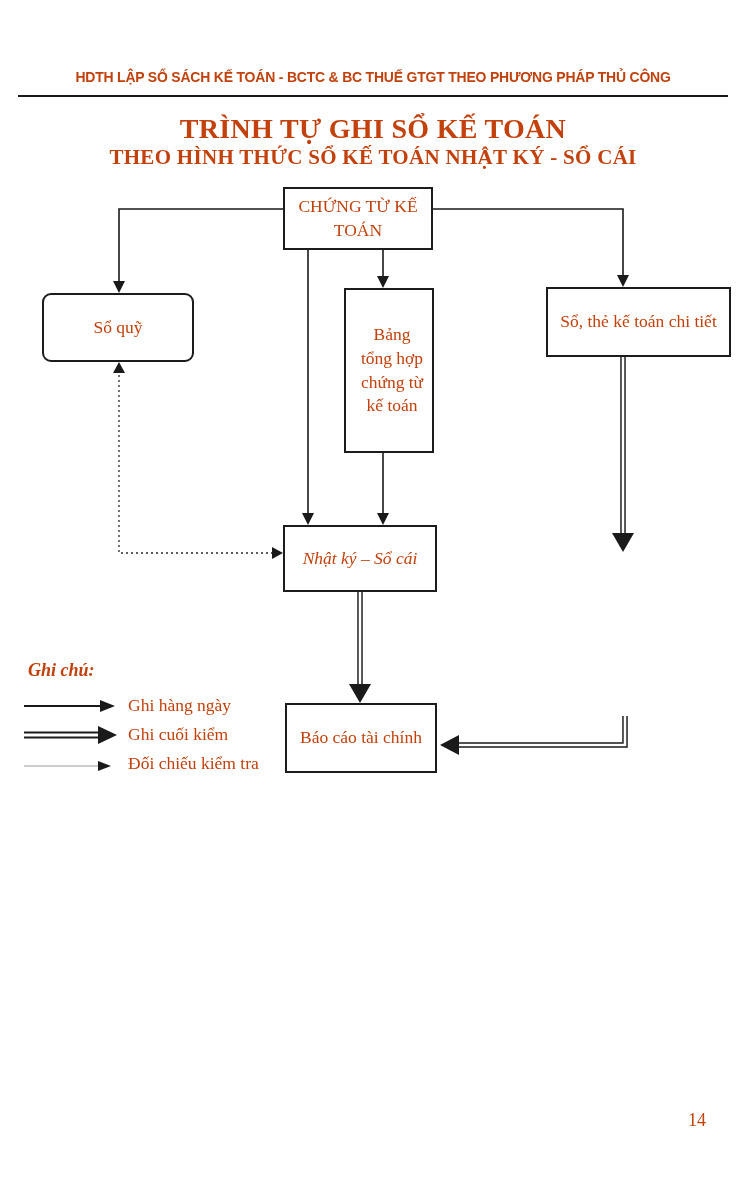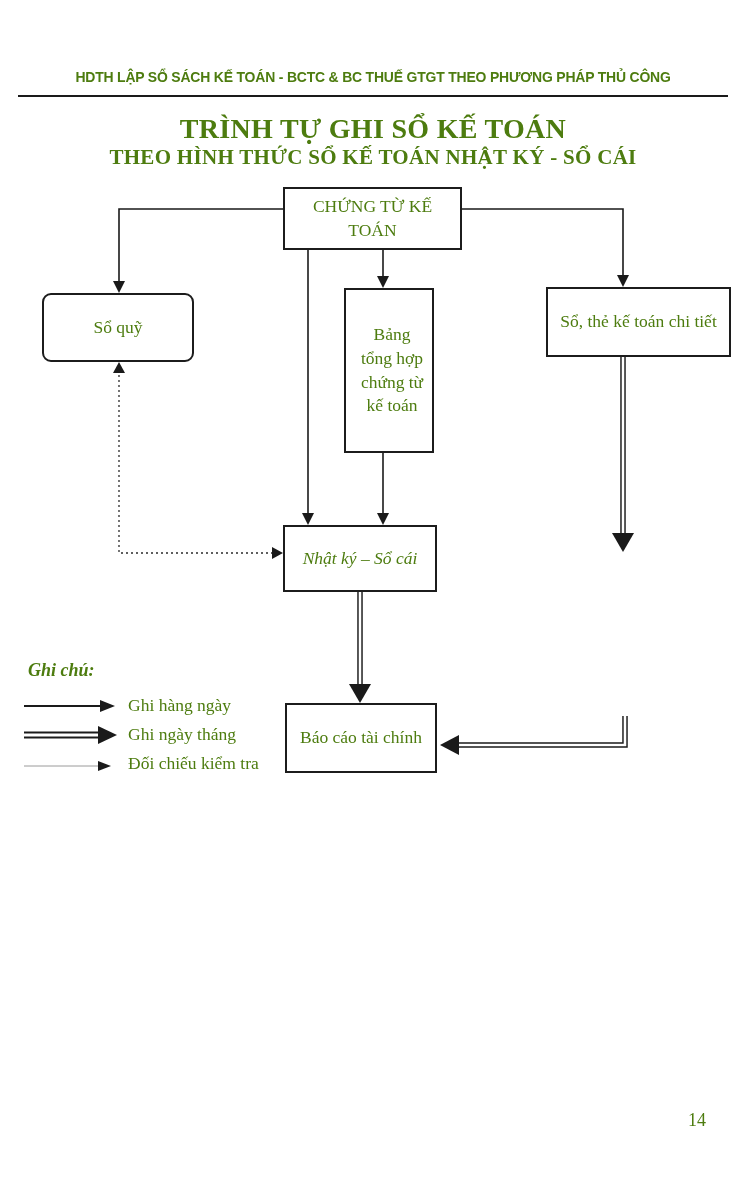--- a/index.html
+++ b/index.html
@@ -1,19 +1,19 @@
 <!DOCTYPE html>
 <html><head>
 <meta charset="utf-8">
 <style>
   html,body{margin:0;padding:0;background:#e8e8e8;}
   .page{
     position:relative;width:746px;height:1200px;background:#ffffff;
     margin:0 auto;overflow:hidden;
-    font-family:"Liberation Serif","DejaVu Serif",serif;color:#4d7c0f;
+    font-family:"Liberation Serif","DejaVu Serif",serif;color:#c2410c;
   }
   .header-line{
     position:absolute;top:68px;left:0;width:746px;text-align:center;
     font-family:"Liberation Sans","DejaVu Sans",sans-serif;
     font-weight:bold;font-size:15px;letter-spacing:-0.2px;white-space:nowrap;
   }
   .header-line span{display:inline-block;transform:scaleX(0.93);transform-origin:center;}
   .header-rule{position:absolute;top:95px;left:18px;width:710px;height:2px;background:#1a1a1a;}
   .title1{position:absolute;top:113px;left:0;width:746px;text-align:center;
     font-weight:bold;font-size:28px;letter-spacing:0.3px;}
@@ -78,21 +78,21 @@
       <path d="M625,716 V745 H459" stroke="#1a1a1a" stroke-width="5.5"></path>
       <path d="M625,716 V745 H459" stroke="#ffffff" stroke-width="2.6"></path>
     </g>
     <g fill="#1a1a1a" stroke="none">
       <polygon points="623,552 612,533 634,533"></polygon>
       <polygon points="360,703 349,684 371,684"></polygon>
       <polygon points="440,745 459,735 459,755"></polygon>
     </g>
   </svg>
 
-  <div class="node" style="left:283px;top:187px;width:179px;height:63px;">
+  <div class="node" style="left:283px;top:187px;width:150px;height:63px;">
     <span>CHỨNG TỪ KẾ TOÁN</span>
   </div>
 
   <div class="node" style="left:42px;top:293px;width:152px;height:69px;border-radius:9px;">
     <span>Sổ quỹ</span>
   </div>
 
   <div class="node" style="left:344px;top:288px;width:90px;height:165px;padding-left:13px;">
     <span>Bảng tổng hợp chứng từ kế toán</span>
   </div>
@@ -120,21 +120,21 @@
       </svg>
       <span class="legend-label">Ghi hàng ngày</span>
     </div>
 
     <div class="legend-row">
       <svg width="96" height="22">
         <line x1="2" y1="11" x2="80" y2="11" stroke="#1a1a1a" stroke-width="7"></line>
         <line x1="2" y1="11" x2="78" y2="11" stroke="#ffffff" stroke-width="3"></line>
         <polygon points="95,11 76,2 76,20" fill="#1a1a1a"></polygon>
       </svg>
-      <span class="legend-label">Ghi ngày tháng</span>
+      <span class="legend-label">Ghi cuối kiểm</span>
     </div>
 
     <div class="legend-row">
       <svg width="96" height="20">
         <line x1="2" y1="12" x2="76" y2="12" stroke="#9a9a9a" stroke-width="1"></line>
         <polygon points="89,12 76,7 76,17" fill="#1a1a1a"></polygon>
       </svg>
       <span class="legend-label">Đối chiếu kiểm tra</span>
     </div>
   </div>

